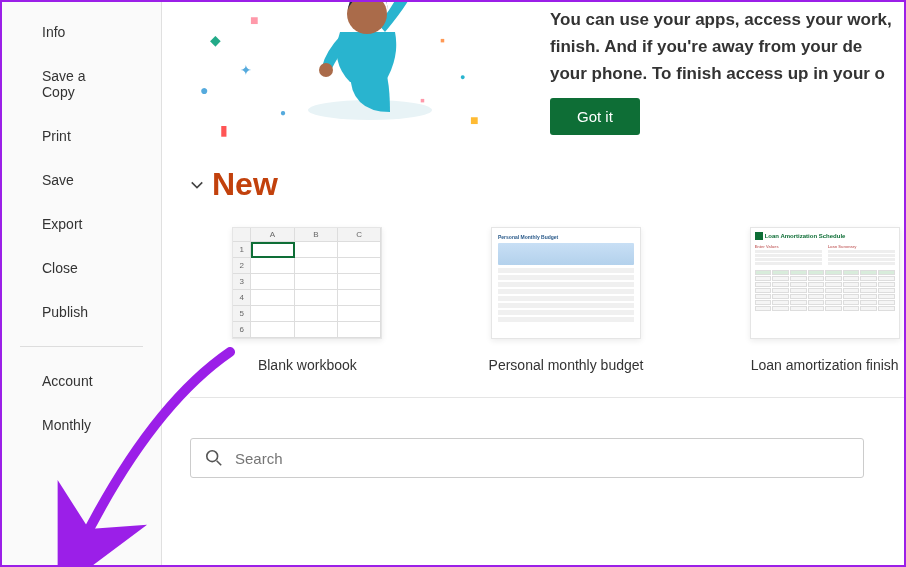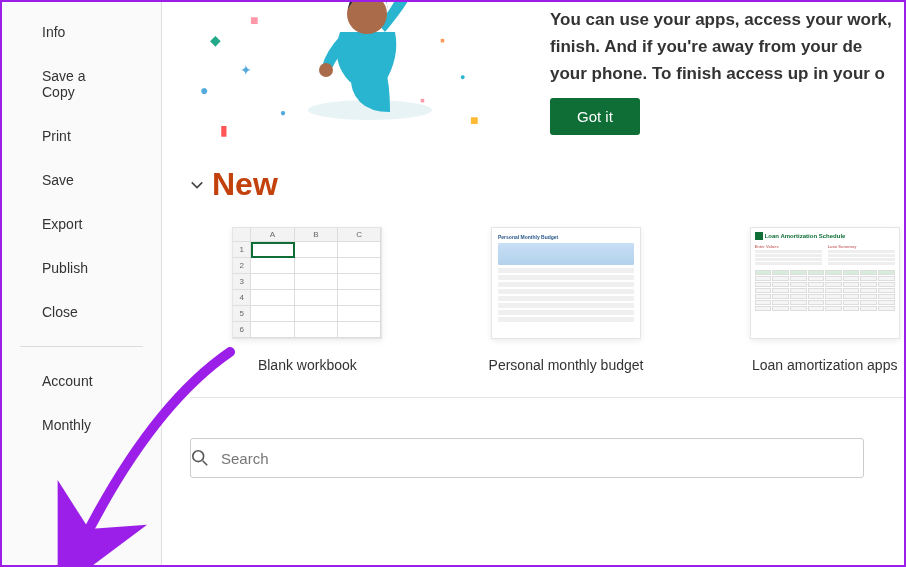--- a/index.html
+++ b/index.html
@@ -156,21 +156,21 @@
       margin: 0 0 40px 0;
     }
     .search-wrap {
       display:flex;
       align-items:center;
       background:#fff;
       border:1px solid #ccc;
       border-radius:3px;
       height: 40px;
       margin-right: 40px;
-      padding: 0 0;
+      padding: 0 14px;
       gap: 12px;
     }
     .search-icon {
       width: 18px;
       height: 18px;
       color: #555;
     }
     .search-input {
       border:none;
       outline:none;
@@ -190,22 +190,22 @@
 </head>
 <body>
 
 <div class="container">
   <div class="sidebar">
     <div class="sidebar-item"><span>Info</span></div>
     <div class="sidebar-item"><span>Save a Copy</span></div>
     <div class="sidebar-item"><span>Print</span></div>
     <div class="sidebar-item"><span>Save</span></div>
     <div class="sidebar-item"><span>Export</span></div>
+    <div class="sidebar-item"><span>Close</span></div>
     <div class="sidebar-item"><span>Publish</span></div>
-    <div class="sidebar-item"><span>Close</span></div>
     <div class="sidebar-divider"></div>
     <div class="sidebar-item"><span>Account</span></div>
     <div class="sidebar-item"><span>Monthly</span></div>
   </div>
 
   <div class="main">
     <div class="banner">
       <div class="banner-illustration">
         <svg class="person-svg" width="140" height="160" viewBox="0 0 140 160">
           <ellipse cx="70" cy="148" rx="62" ry="10" fill="#e8f3f6"></ellipse>
@@ -373,21 +373,21 @@
             <div></div>
               <div></div>
               <div></div>
               <div></div>
               <div></div>
               <div></div>
               <div></div>
               <div></div>
           </div>
         </div>
-        <div class="template-name">Loan amortization apps</div>
+        <div class="template-name">Loan amortization finish</div>
       </div>
     </div>
 
     <div class="thin-hr"></div>
 
     <div class="search-wrap">
       <svg class="search-icon" viewBox="0 0 20 20">
         <circle cx="8" cy="8" r="6" stroke="#555" stroke-width="1.8" fill="none"></circle>
         <line x1="13" y1="13" x2="18" y2="18" stroke="#555" stroke-width="1.8"></line>
       </svg>

